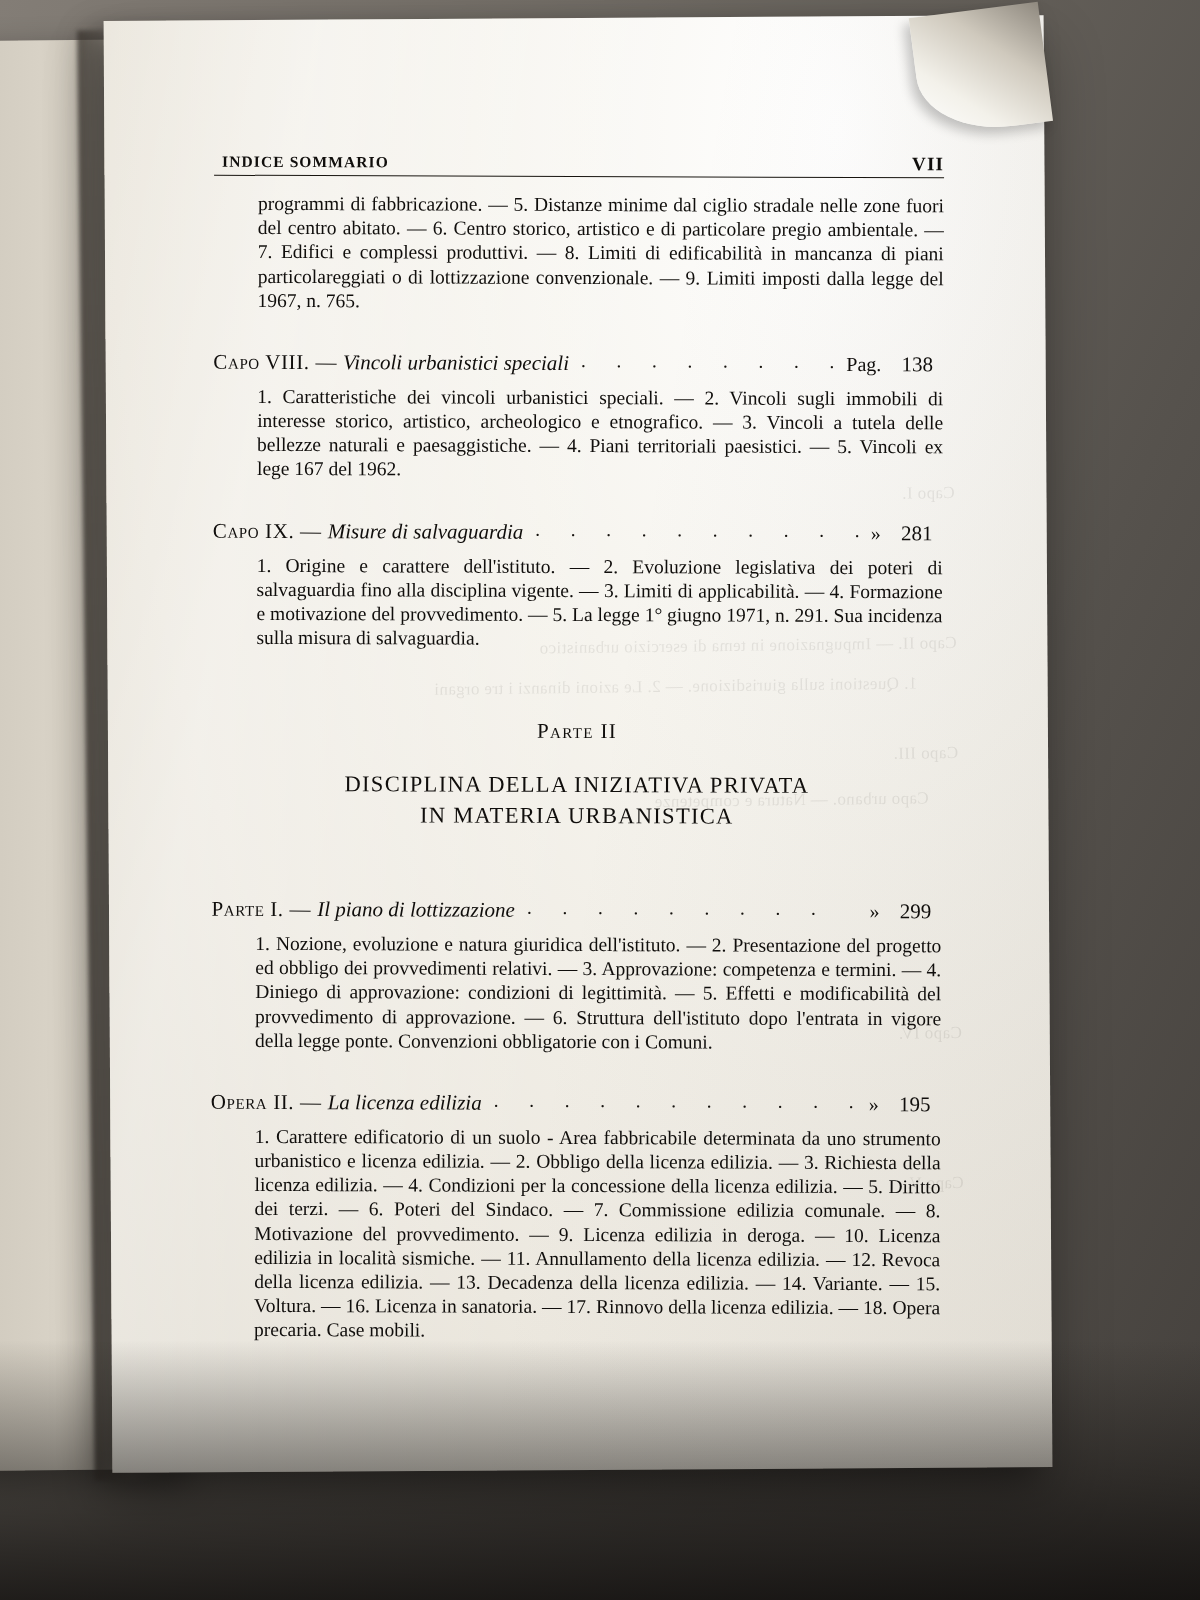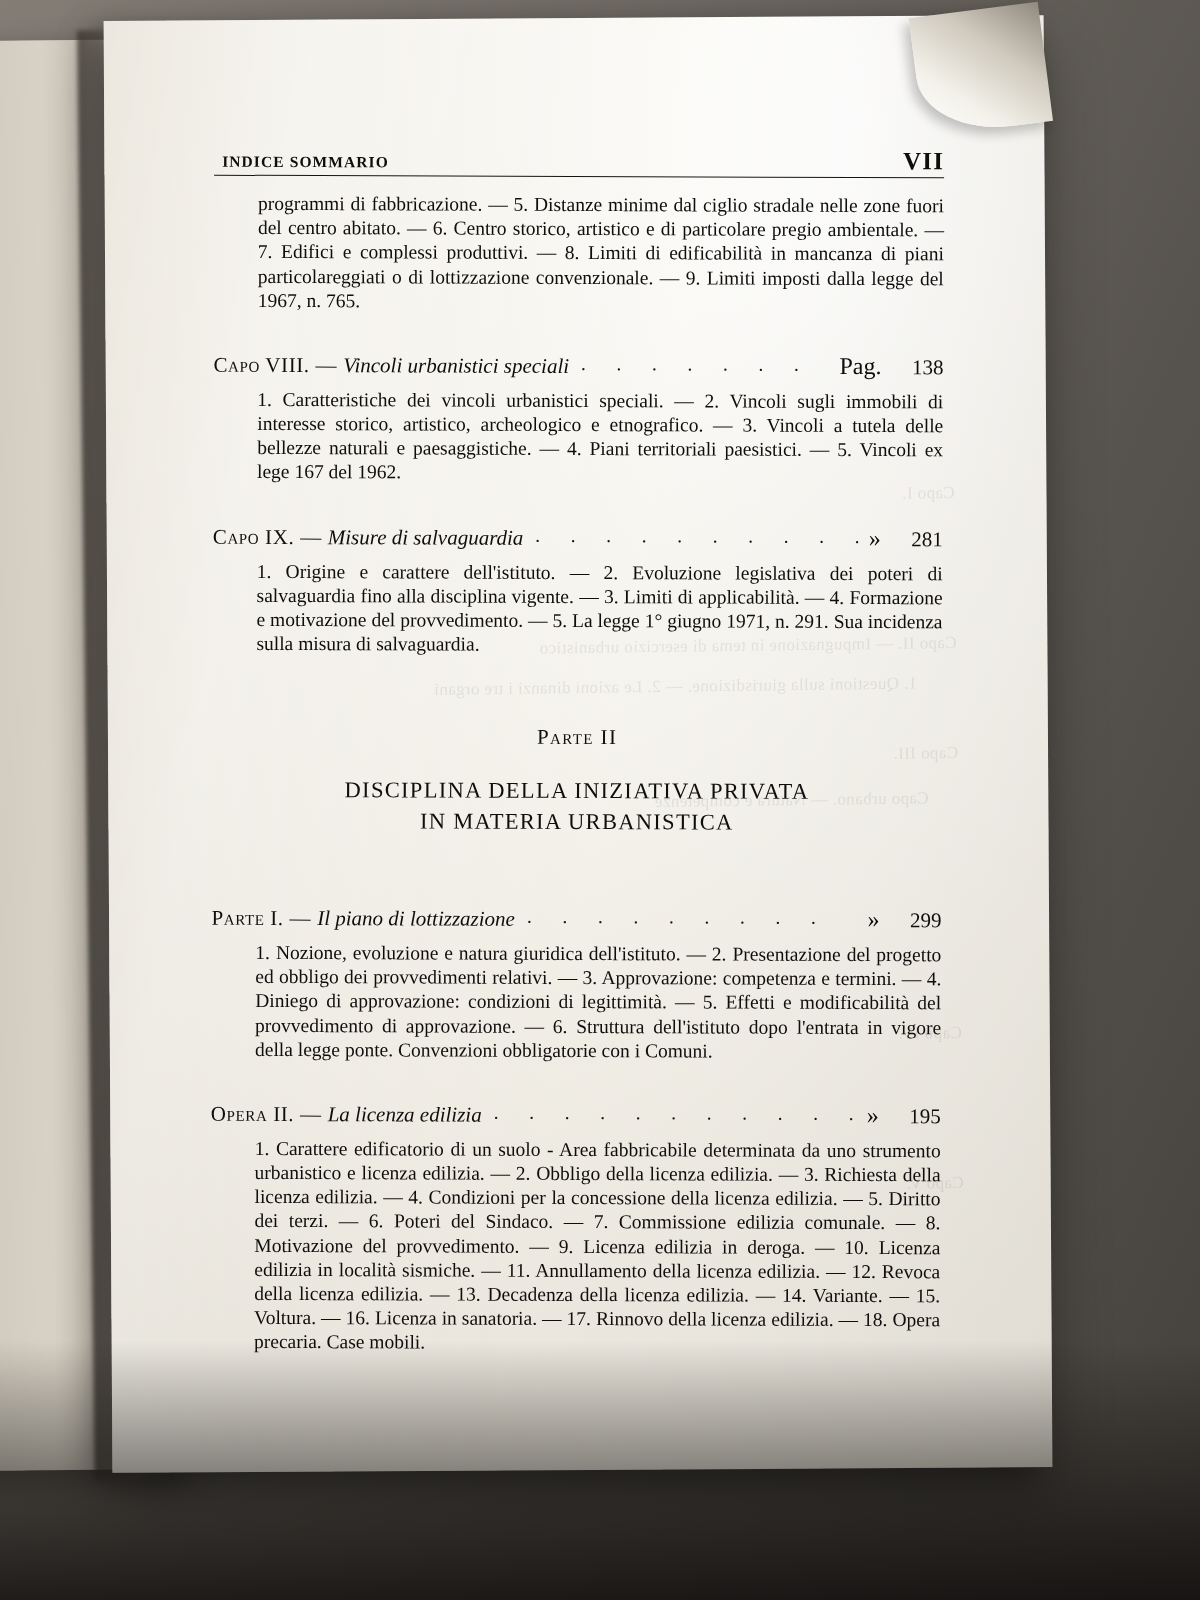--- a/index.html
+++ b/index.html
@@ -118,21 +118,21 @@
   .head-left {
     position: absolute;
     left: 8px; bottom: 4px;
     font-size: 15.5px;
     letter-spacing: 1.1px;
     font-weight: 700;
   }
   .head-right {
     position: absolute;
     right: 0; bottom: 2px;
-    font-size: 25px;
+    font-size: 19px;
     letter-spacing: 1.2px;
     font-weight: 700;
   }
 
   .sub {
     margin: 0 0 8px 44px;
     font-size: 19.5px;
     line-height: 1.24;
     text-align: justify;
   }
@@ -164,29 +164,29 @@
     margin: 0 10px 0 12px;
     position: relative;
     top: -3px;
     overflow: hidden;
     white-space: nowrap;
     letter-spacing: 13px;
     color: #15120e;
     font-size: 19px;
   }
   .entry .pg-label {
-    font-size: 24px;
+    font-size: 20px;
     padding-right: 10px;
     white-space: nowrap;
     margin-top: 8px;
   }
   .entry .pg-num {
     font-size: 21px;
     min-width: 52px;
-    text-align: right;
+    text-align: center;
     white-space: nowrap;
   }
 
   .part {
     margin-top: 68px;
     text-align: center;
   }
   .part .p-label {
     font-variant: small-caps;
     font-size: 21px;

